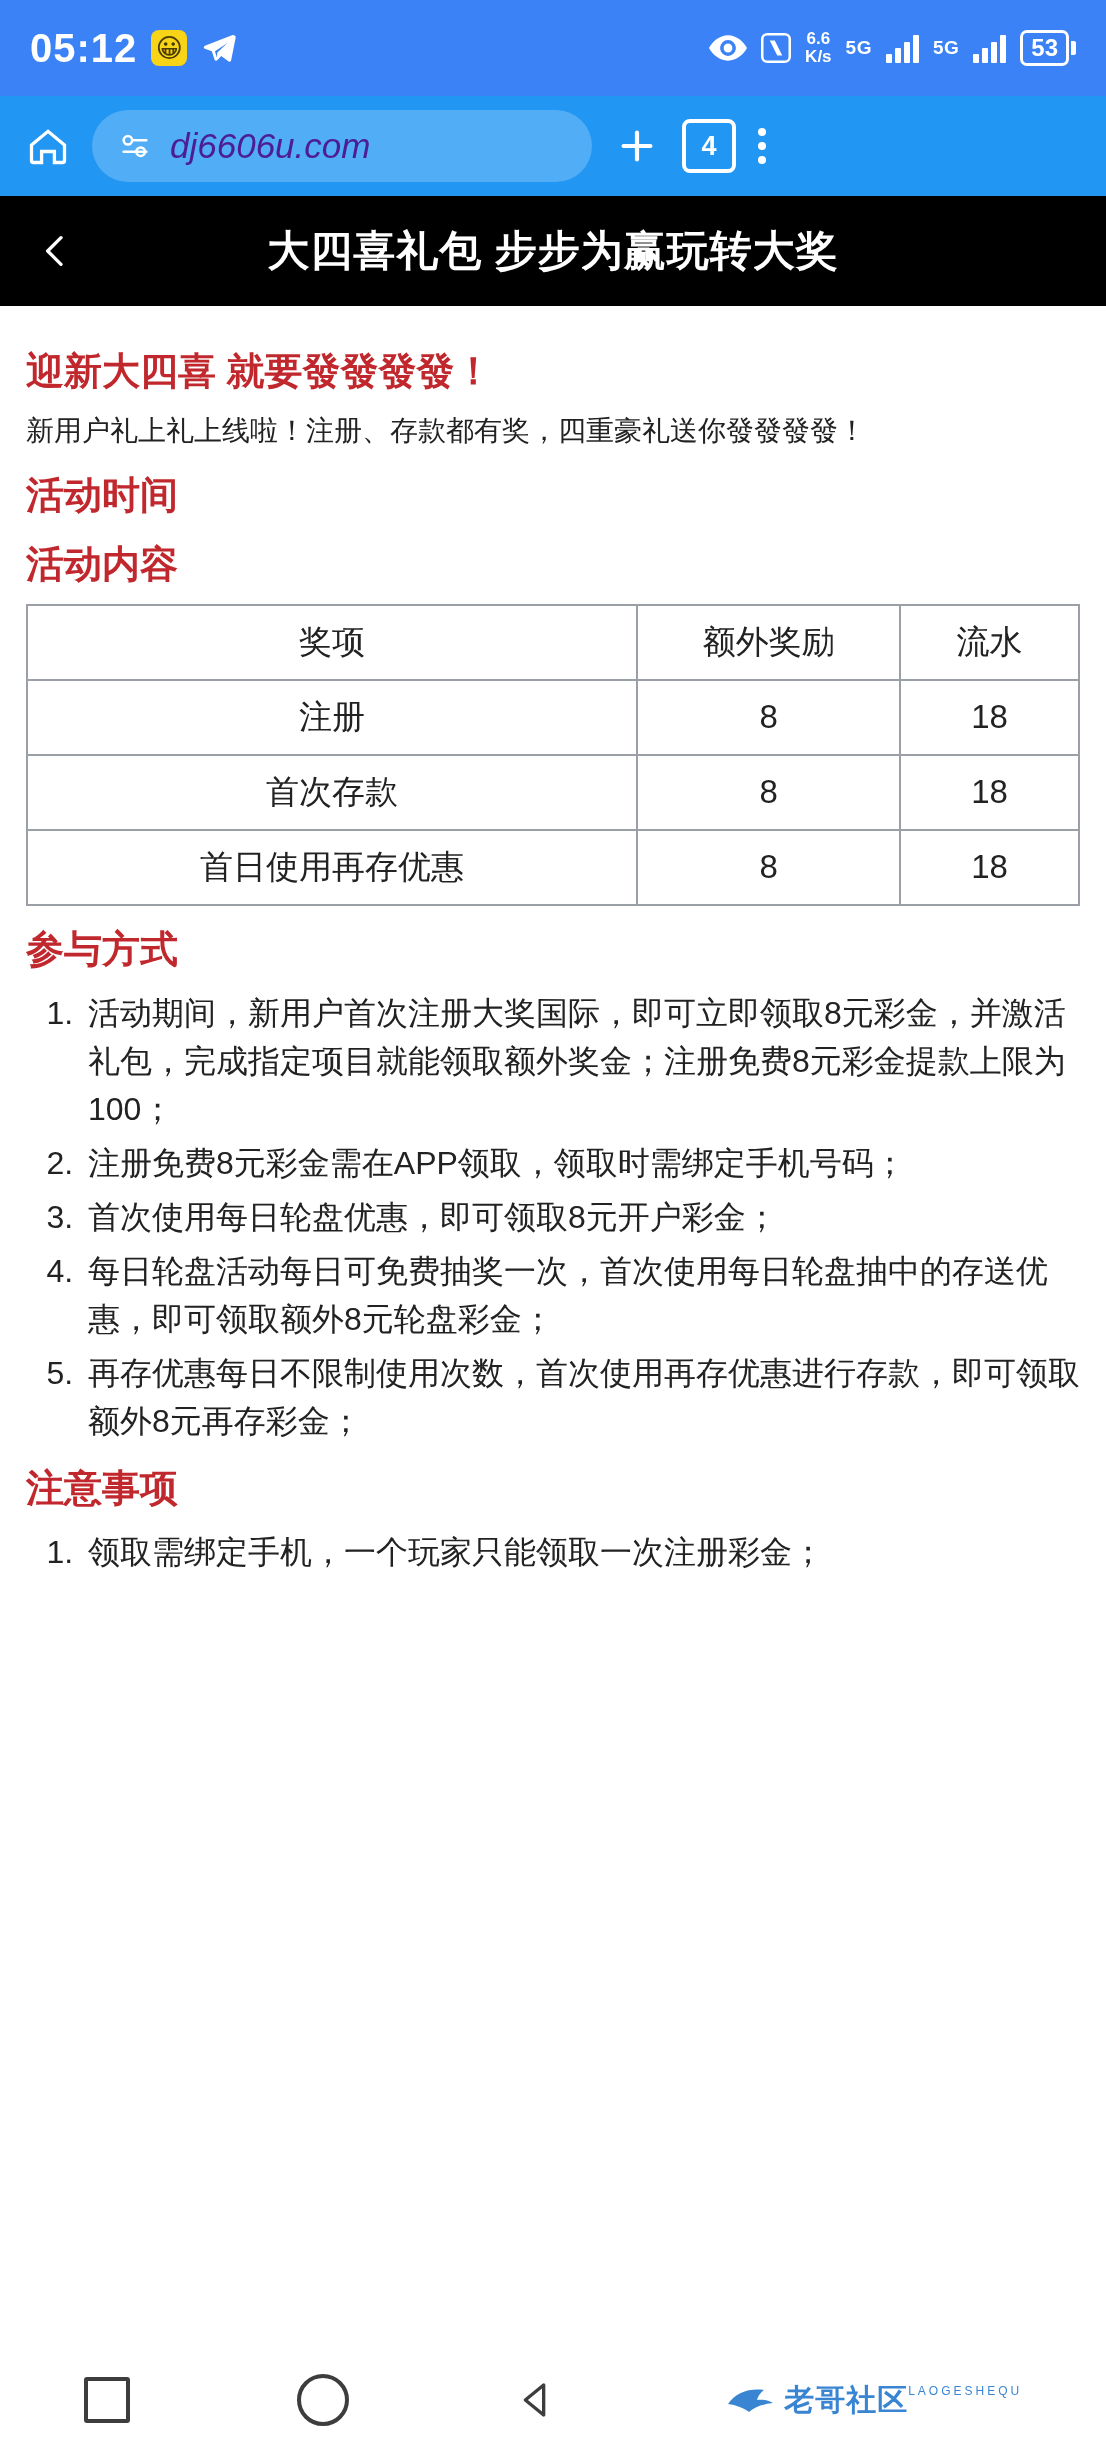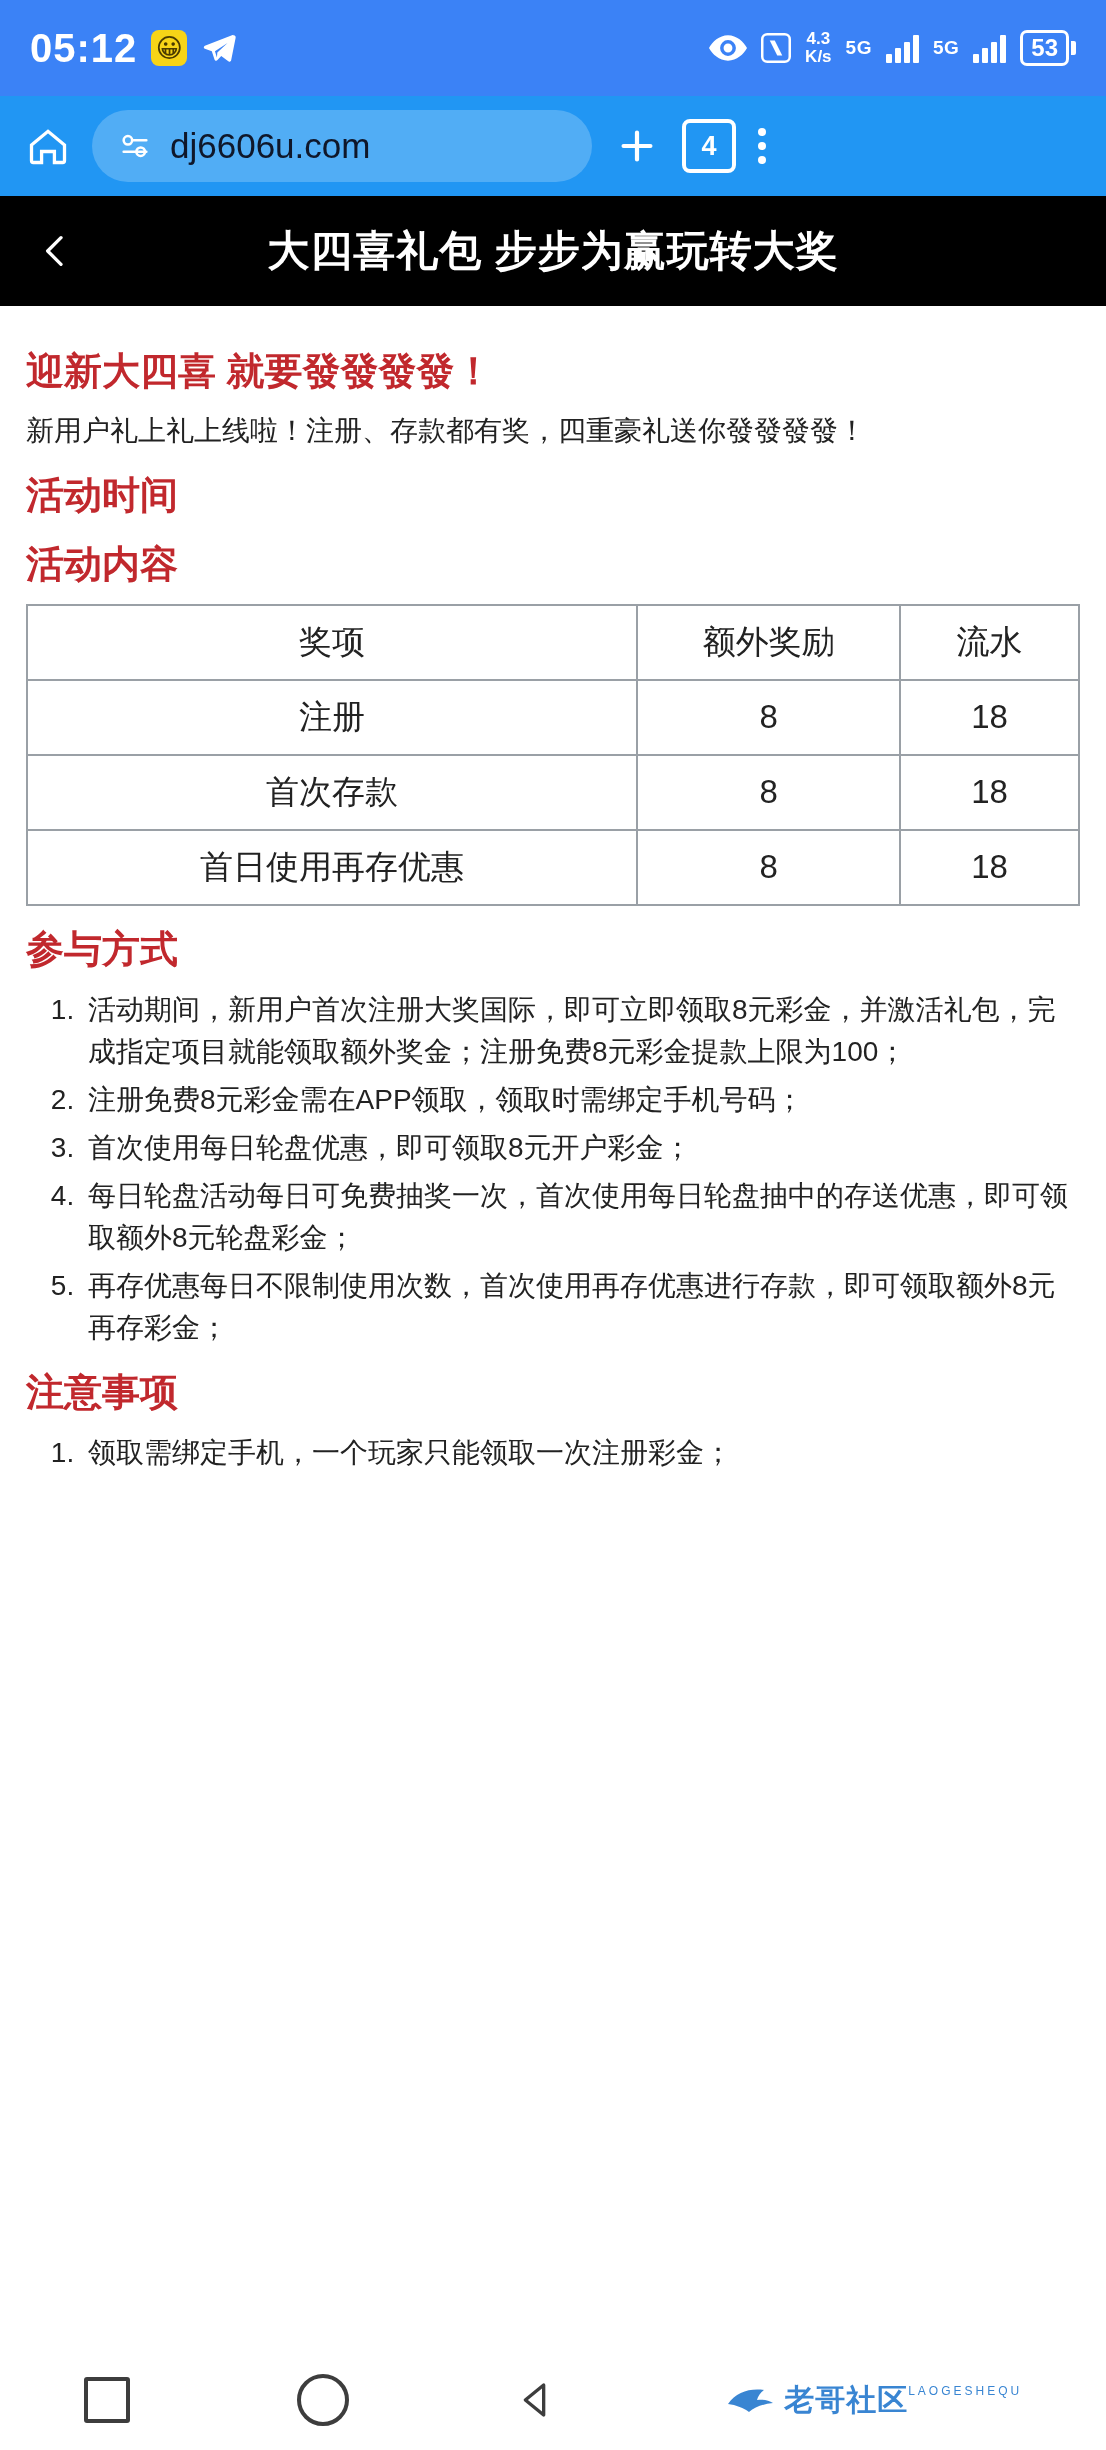--- a/index.html
+++ b/index.html
@@ -120,22 +120,23 @@
     background: rgba(255,255,255,0.22);
     border-radius: 36px;
     display: flex;
     align-items: center;
     padding: 0 26px;
     box-sizing: border-box;
     gap: 18px;
   }
   .omnibox .url {
     font-size: 35px;
-    color: #0f172a;
+    color: #4c1d95;
     white-space: nowrap;
+    font-style: italic;
   }
   .icon-btn {
     display: flex;
     align-items: center;
     justify-content: center;
     cursor: default;
   }
   .tabcount {
     width: 46px;
     height: 46px;
@@ -224,21 +225,21 @@
     font-weight: normal;
     padding: 14px 4px;
   }
   table.prize col.c1 { width: 58%; }
   table.prize col.c2 { width: 25%; }
   table.prize col.c3 { width: 17%; }
 
   ol.rules {
     margin: 6px 0 0 0;
     padding-left: 56px;
-    font-size: 28px;
+    font-size: 32px;
     color: #222222;
     line-height: 1.5;
   }
   ol.rules li {
     margin-bottom: 6px;
     padding-left: 6px;
   }
 
   
   .navbar {
@@ -308,21 +309,21 @@
           <path fill="#ffffff" d="M12 0C6.5 0 2 4.2 0 8c2 3.8 6.5 8 12 8s10-4.2 12-8c-2-3.8-6.5-8-12-8zm0 13a5 5 0 1 1 0-10 5 5 0 0 1 0 10zm0-2.2a2.8 2.8 0 1 0 0-5.6 2.8 2.8 0 0 0 0 5.6z"></path>
         </svg>
     </span>
     <span class="icon-btn">
       <svg width="30" height="30" viewBox="0 0 24 24">
           <rect x="1" y="1" width="22" height="22" rx="4" fill="none" stroke="#ffffff" stroke-width="2"></rect>
           <path fill="#ffffff" d="M7 6h4l6 12h-4L7 6z"></path>
         </svg>
     </span>
     <span class="tiny-stack">
-      <span>4.3</span>
+      <span>6.6</span>
       <span>K/s</span>
     </span>
     <span class="net-label">5G</span>
     <span class="bars">
         <i></i>
         <i></i>
         <i></i>
         <i></i>
       </span>
     <span class="net-label">5G</span>

